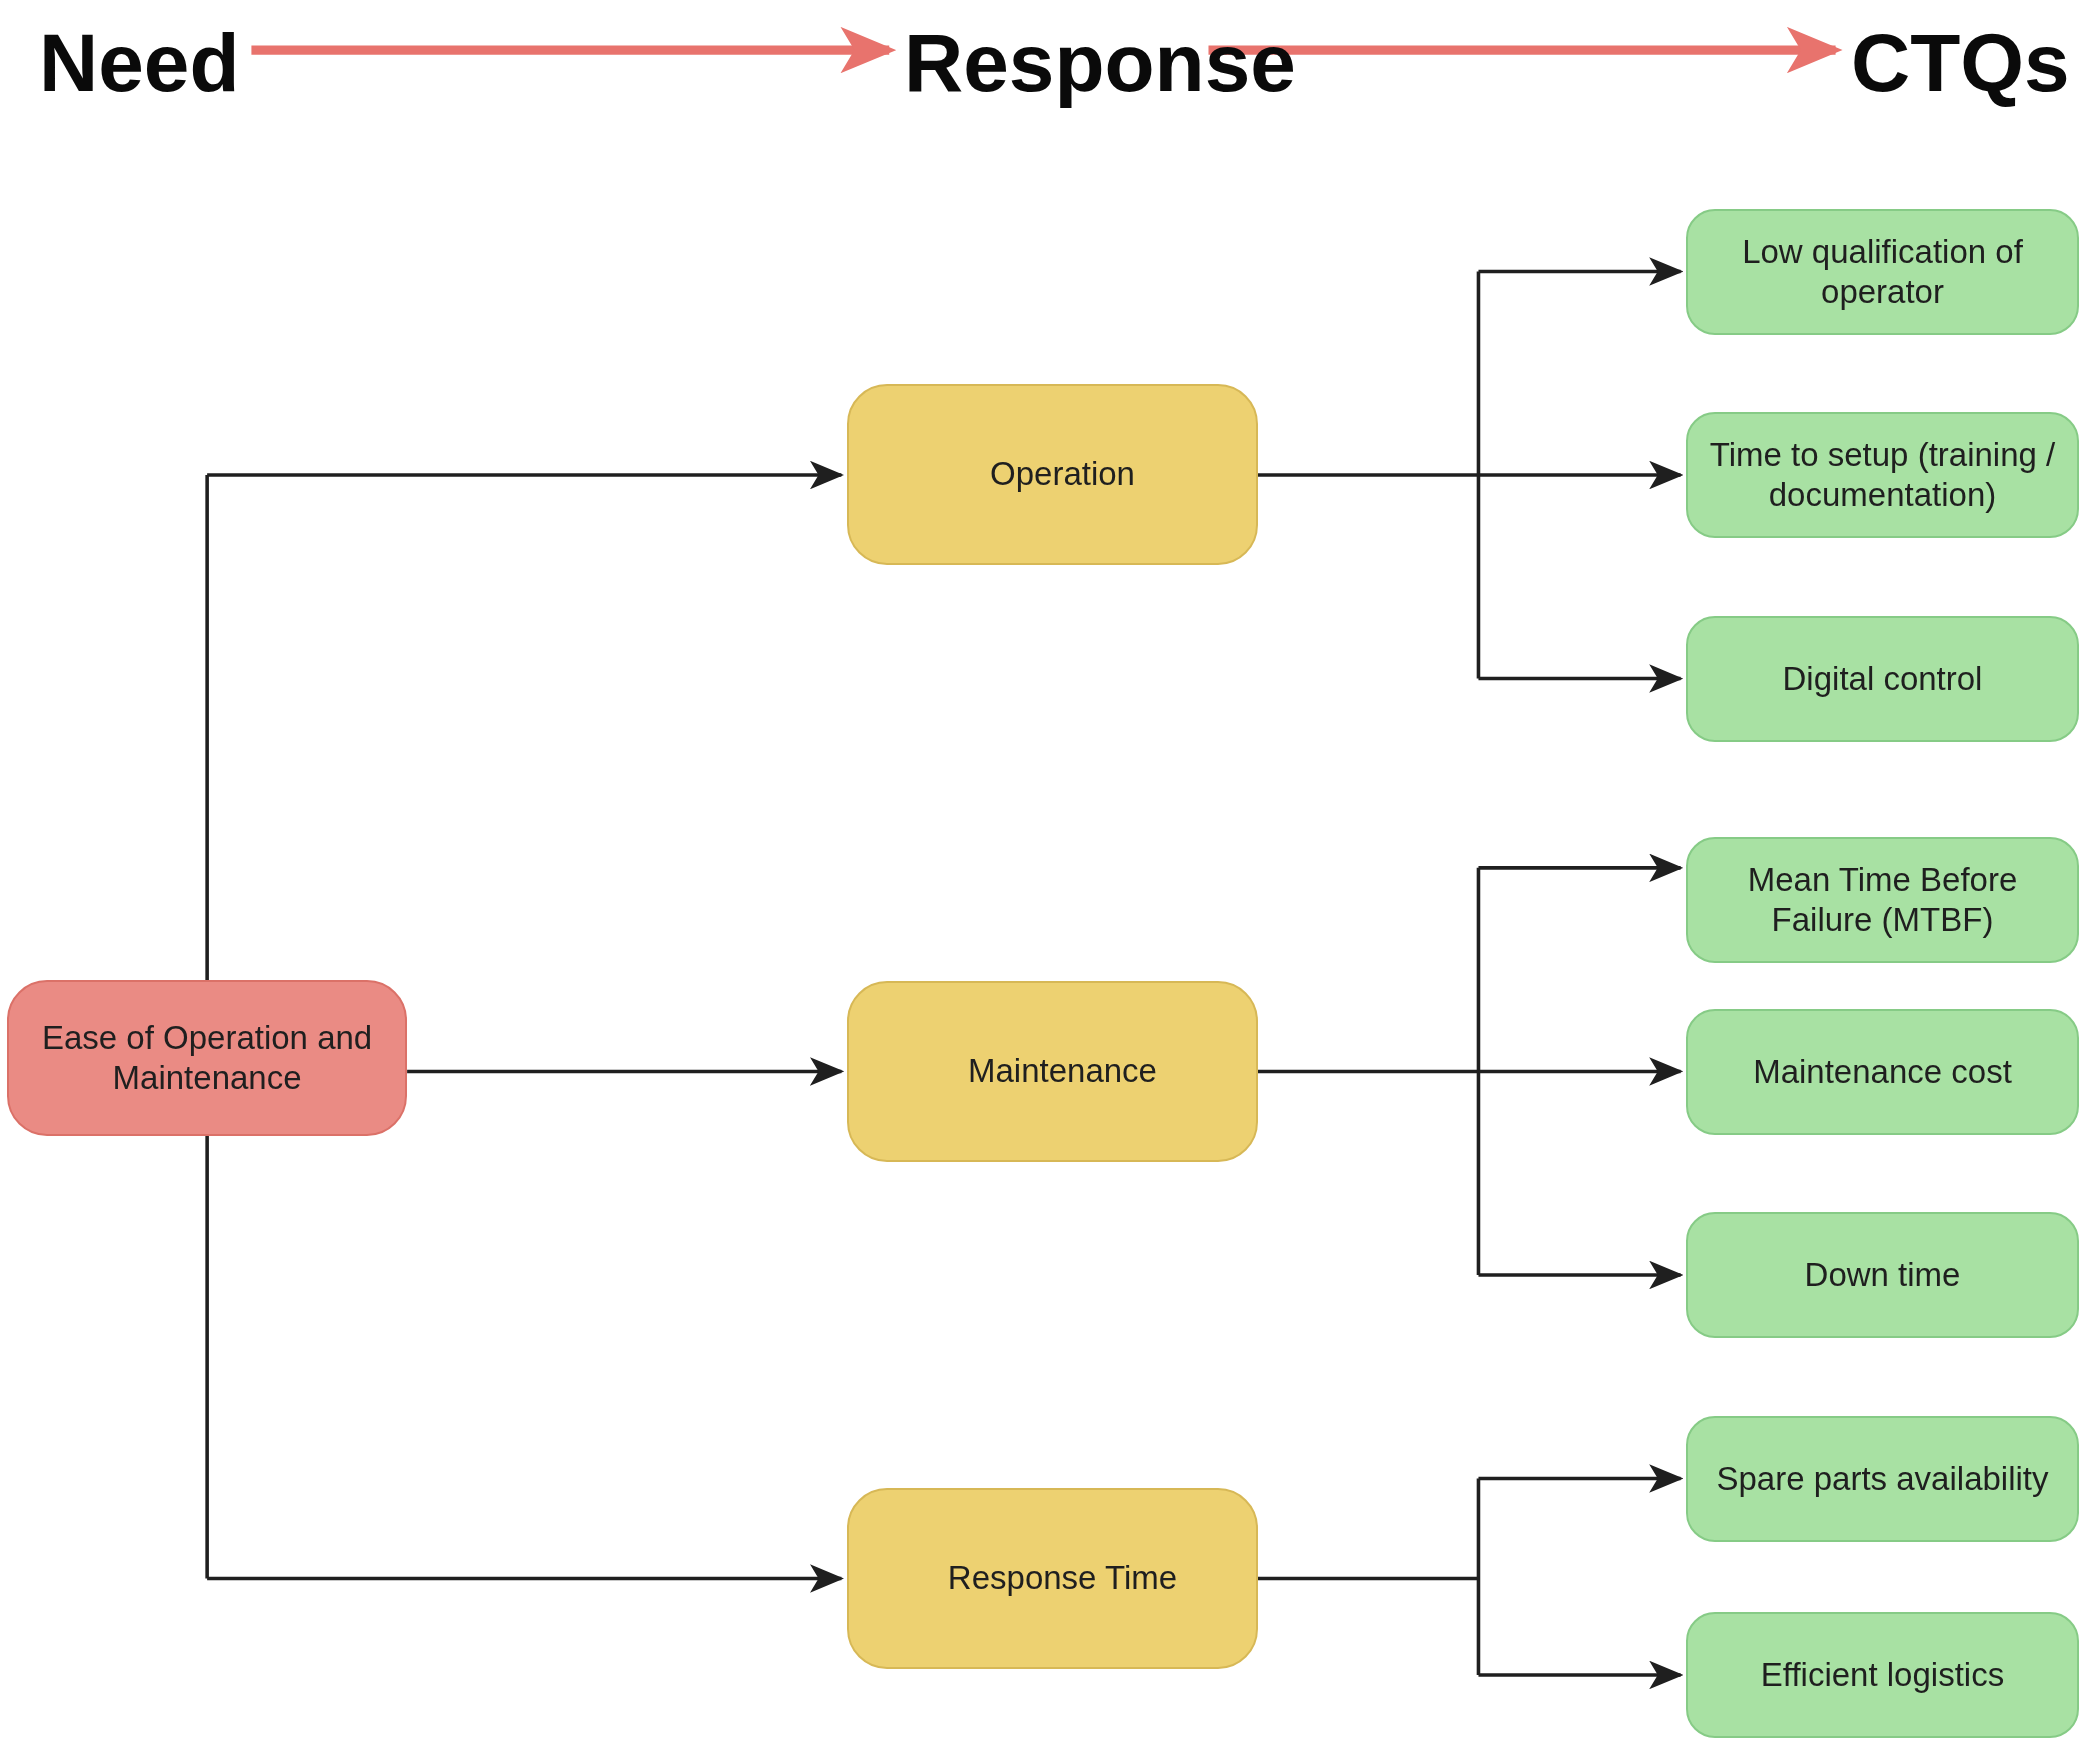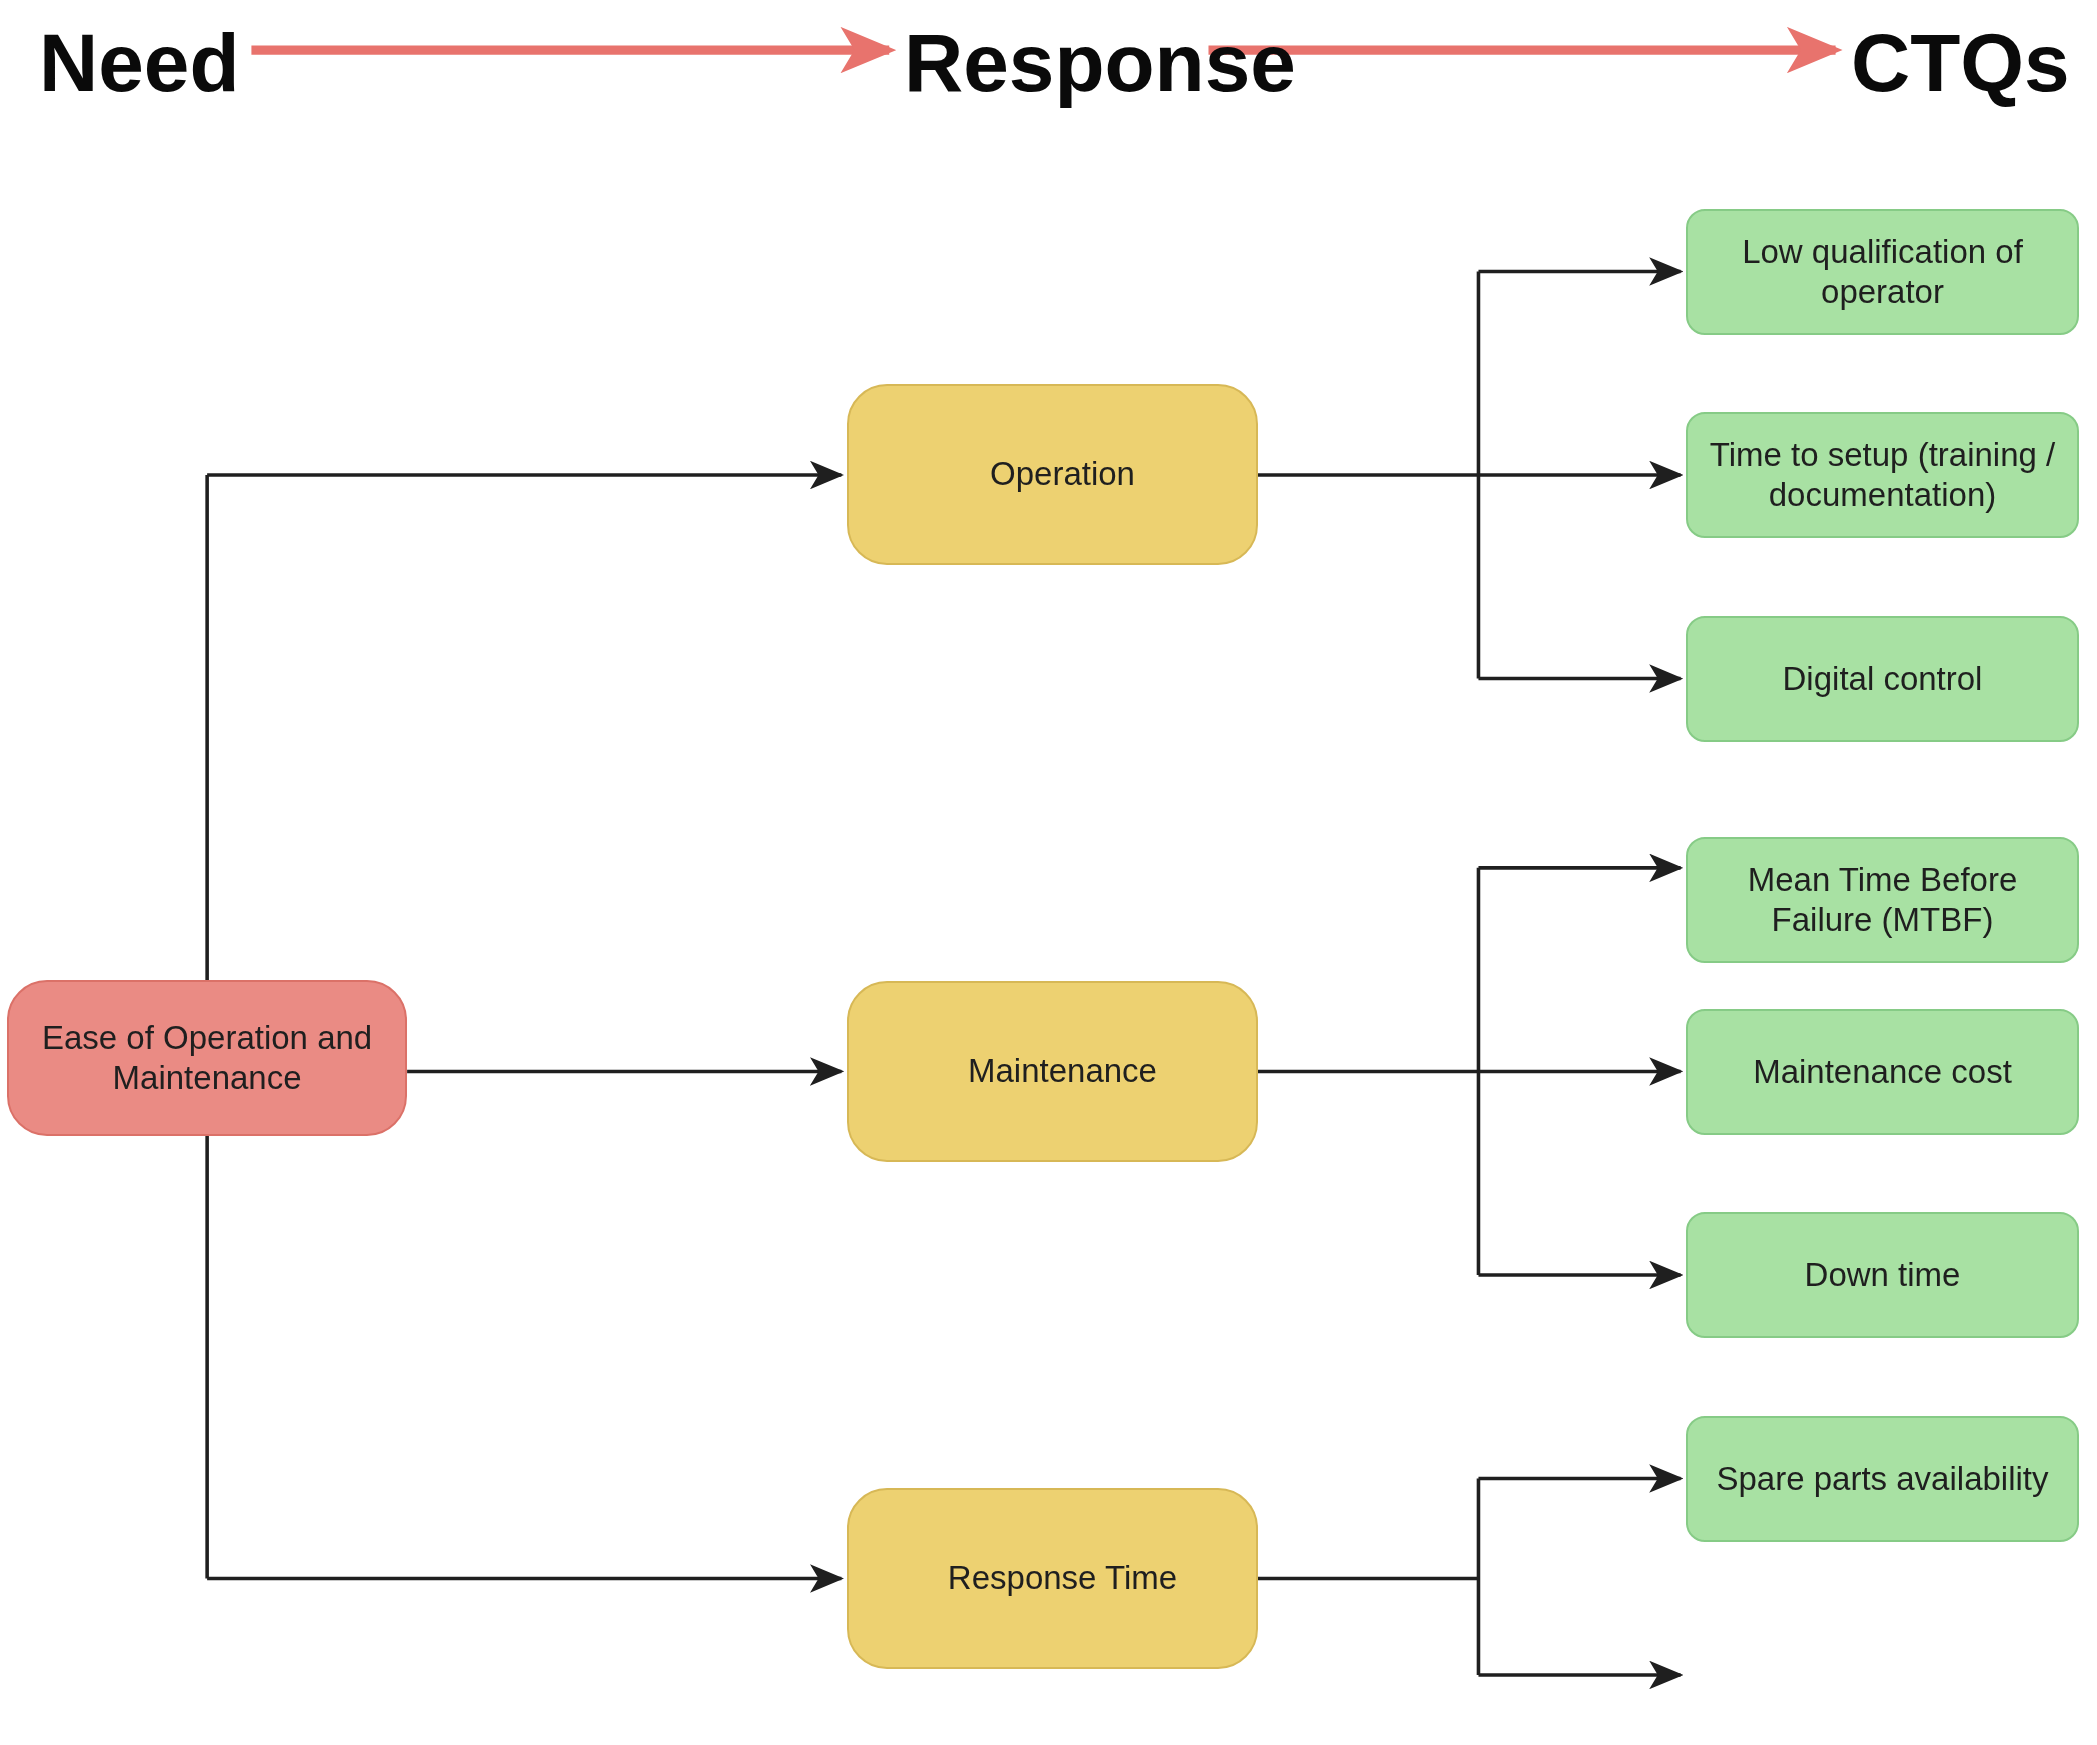--- a/index.html
+++ b/index.html
@@ -58,21 +58,21 @@
     padding-left: 20px;
   }
   .driver-operation { top: 384px; }
   .driver-maintenance { top: 981px; }
   .driver-response-time { top: 1488px; }
 
   .ctq-node {
     left: 1686px; width: 393px; height: 126px;
     background: var(--ctq-fill, #a8e1a3);
     border: 2.1px solid var(--ctq-border, #86cb86);
-    border-radius: 19px;
+    border-radius: 29px;
     padding: 0 5.7px;
   }
   .ctq-0 { top: 209px; }
   .ctq-1 { top: 412px; }
   .ctq-2 { top: 616px; }
   .ctq-3 { top: 805px; margin-top: 32px; }
   .ctq-4 { top: 1009px; }
   .ctq-5 { top: 1212px; }
   .ctq-6 { top: 1416px; }
   .ctq-7 { top: 1612px; }
@@ -142,15 +142,16 @@
   <div class="node ctq-node ctq-0">Low qualification of
 operator</div>
   <div class="node ctq-node ctq-1">Time to setup (training /
 documentation)</div>
   <div class="node ctq-node ctq-2">Digital control</div>
   <div class="node ctq-node ctq-3">Mean Time Before
 Failure (MTBF)</div>
   <div class="node ctq-node ctq-4">Maintenance cost</div>
   <div class="node ctq-node ctq-5">Down time</div>
   <div class="node ctq-node ctq-6">Spare parts availability</div>
+  <div class="node ctq-node ctq-7">Efficient logistics</div>
 
 </div>
 
 
 </body></html>

